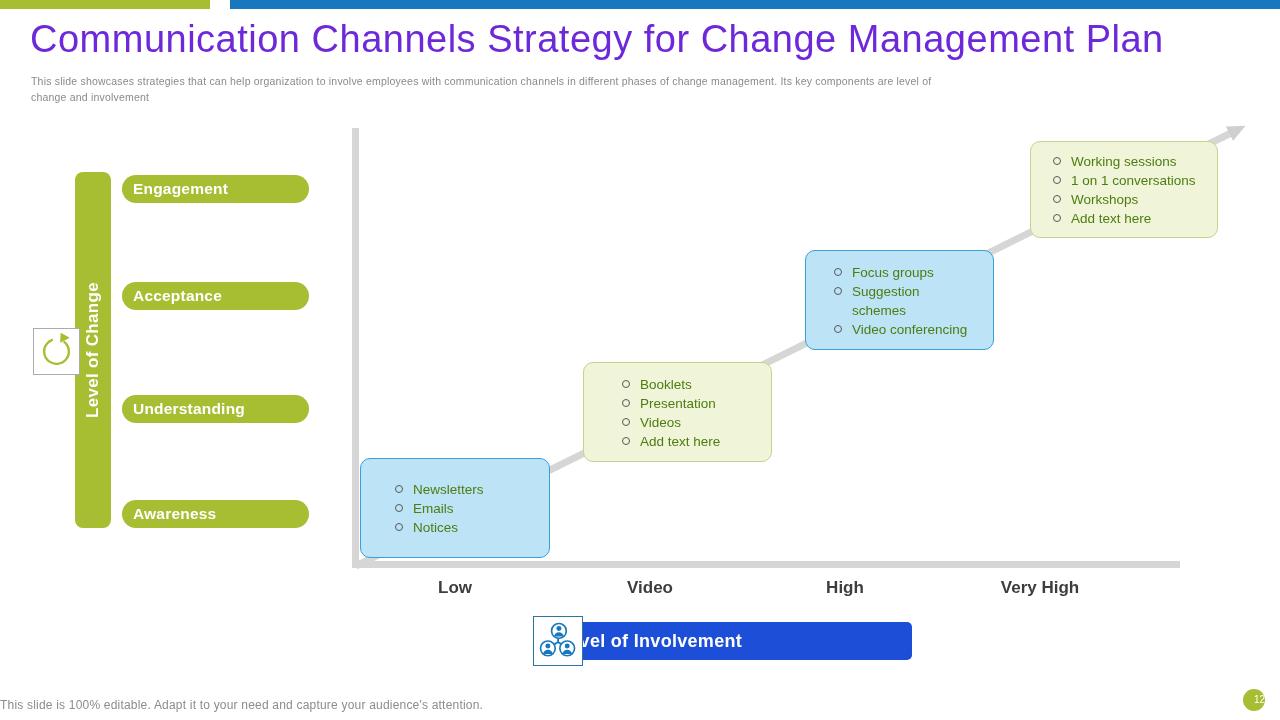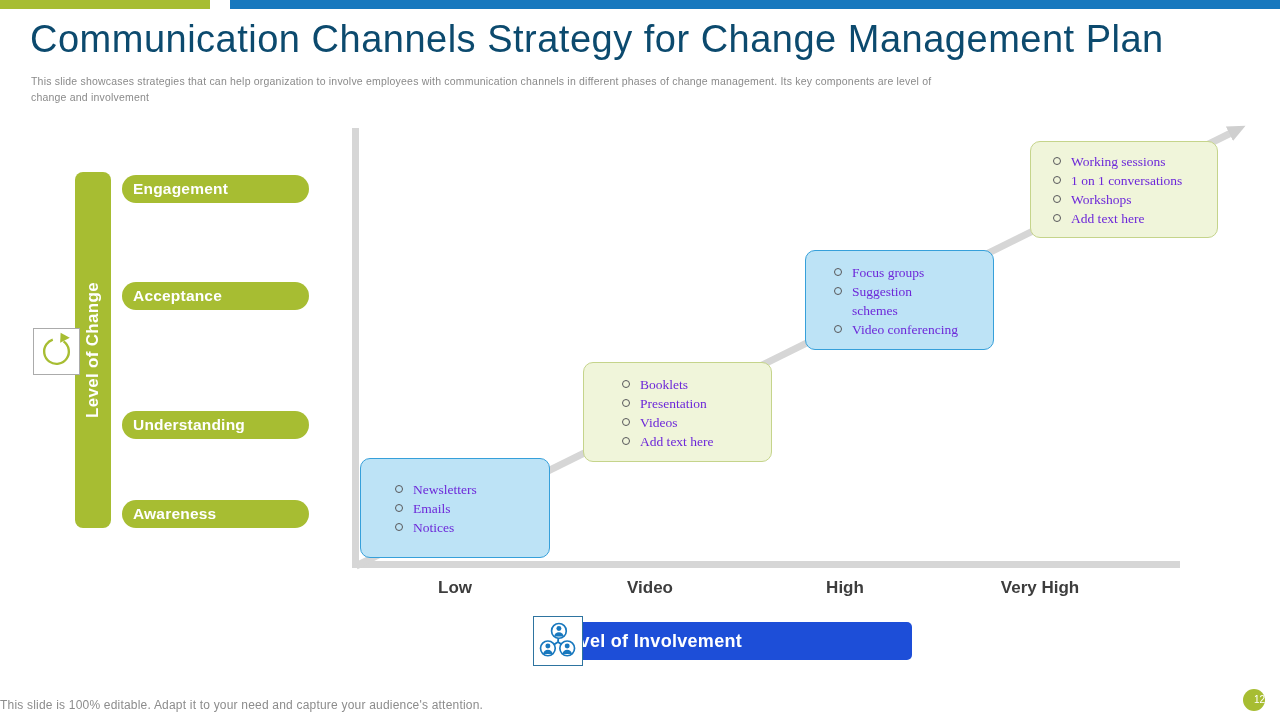--- a/index.html
+++ b/index.html
@@ -4,21 +4,21 @@
 <style>
   html,body{margin:0;padding:0;background:#fff;}
   .slide{position:relative;width:1280px;height:720px;background:#fff;overflow:hidden;
          font-family:"Liberation Sans",sans-serif;}
 
   
   .topbar-green{position:absolute;left:0;top:0;width:210px;height:9px;background:#A7BD32;}
   .topbar-blue{position:absolute;left:230px;top:0;width:1050px;height:9px;background:#1878BE;}
 
   
-  .title{position:absolute;left:30px;top:18px;font-size:38px;letter-spacing:.5px;color:#0c4a6e;
+  .title{position:absolute;left:30px;top:18px;font-size:38px;letter-spacing:.5px;color:#6d28d9;
          white-space:nowrap;}
   .desc{position:absolute;left:31px;top:74px;width:928px;font-size:10.5px;line-height:1.5;
         color:#8a8a8a;letter-spacing:.2px;}
 
   
   .vbar{position:absolute;left:75px;top:172px;width:36px;height:356px;background:#A7BD32;
         border-radius:8px;display:flex;align-items:center;justify-content:center;}
   .vbar-text{transform:rotate(-90deg);white-space:nowrap;color:#fff;font-weight:bold;
              font-size:17px;letter-spacing:.3px;}
   .level-row{position:absolute;left:122px;width:187px;height:28px;background:#A7BD32;
@@ -27,21 +27,21 @@
   .refresh-box{position:absolute;left:33px;top:328px;width:47px;height:47px;background:#fff;
                border:1px solid #ababab;box-sizing:border-box;display:flex;align-items:center;
                justify-content:center;}
 
   
   .v-axis{position:absolute;left:352px;top:128px;width:7px;height:440px;background:#D6D6D6;z-index:1;}
   .h-axis{position:absolute;left:352px;top:561px;width:828px;height:7px;background:#D6D6D6;z-index:1;}
   .trend{position:absolute;left:340px;top:100px;z-index:1;}
 
   .cbox{position:absolute;z-index:2;box-sizing:border-box;border-radius:10px;
-        font-size:13.5px;color:#6d28d9;font-family:Liberation Serif, serif;}
+        font-size:13.5px;color:#4d7c0f;}
   .cbox.blue{background:#BDE3F6;border:1.5px solid #36A0DA;}
   .cbox.green{background:#F0F5DA;border:1.5px solid #C5D48B;}
   .channel{display:flex;align-items:flex-start;line-height:19px;}
   .bullet{flex:0 0 auto;width:6px;height:6px;border:1.5px solid #58585a;border-radius:50%;
           margin:5px 10px 0 0;}
   .channel-text{white-space:pre-line;}
 
   .x-label{position:absolute;top:578px;width:170px;text-align:center;font-weight:bold;
            font-size:17px;color:#3d3d3d;}
 
@@ -68,21 +68,21 @@
   <div class="topbar-blue"></div>
 
   <div class="title">Communication Channels Strategy for Change Management Plan</div>
   <div class="desc">This slide showcases strategies that can help organization to involve employees with communication channels in different phases of change management. Its key components are level of change and involvement</div>
 
   <div class="vbar">
     <span class="vbar-text">Level of Change</span>
   </div>
   <div class="level-row" style="top:175px;">Engagement</div>
   <div class="level-row" style="top:282px;">Acceptance</div>
-  <div class="level-row" style="top:395px;margin-top:16px;">Understanding</div>
+  <div class="level-row" style="top:395px;">Understanding</div>
   <div class="level-row" style="top:500px;">Awareness</div>
 
   <div class="refresh-box">
     <svg width="43" height="43" viewBox="0 0 47 47">
       <circle cx="23.5" cy="23.5" r="13.5" fill="none" stroke="#A7BD32" stroke-width="2.6" stroke-dasharray="72 13" transform="rotate(-55 23.5 23.5)"></circle>
       <polygon points="28,3 38,8.5 27.5,14" fill="#A7BD32"></polygon>
     </svg>
   </div>
 
   <div class="v-axis"></div>

